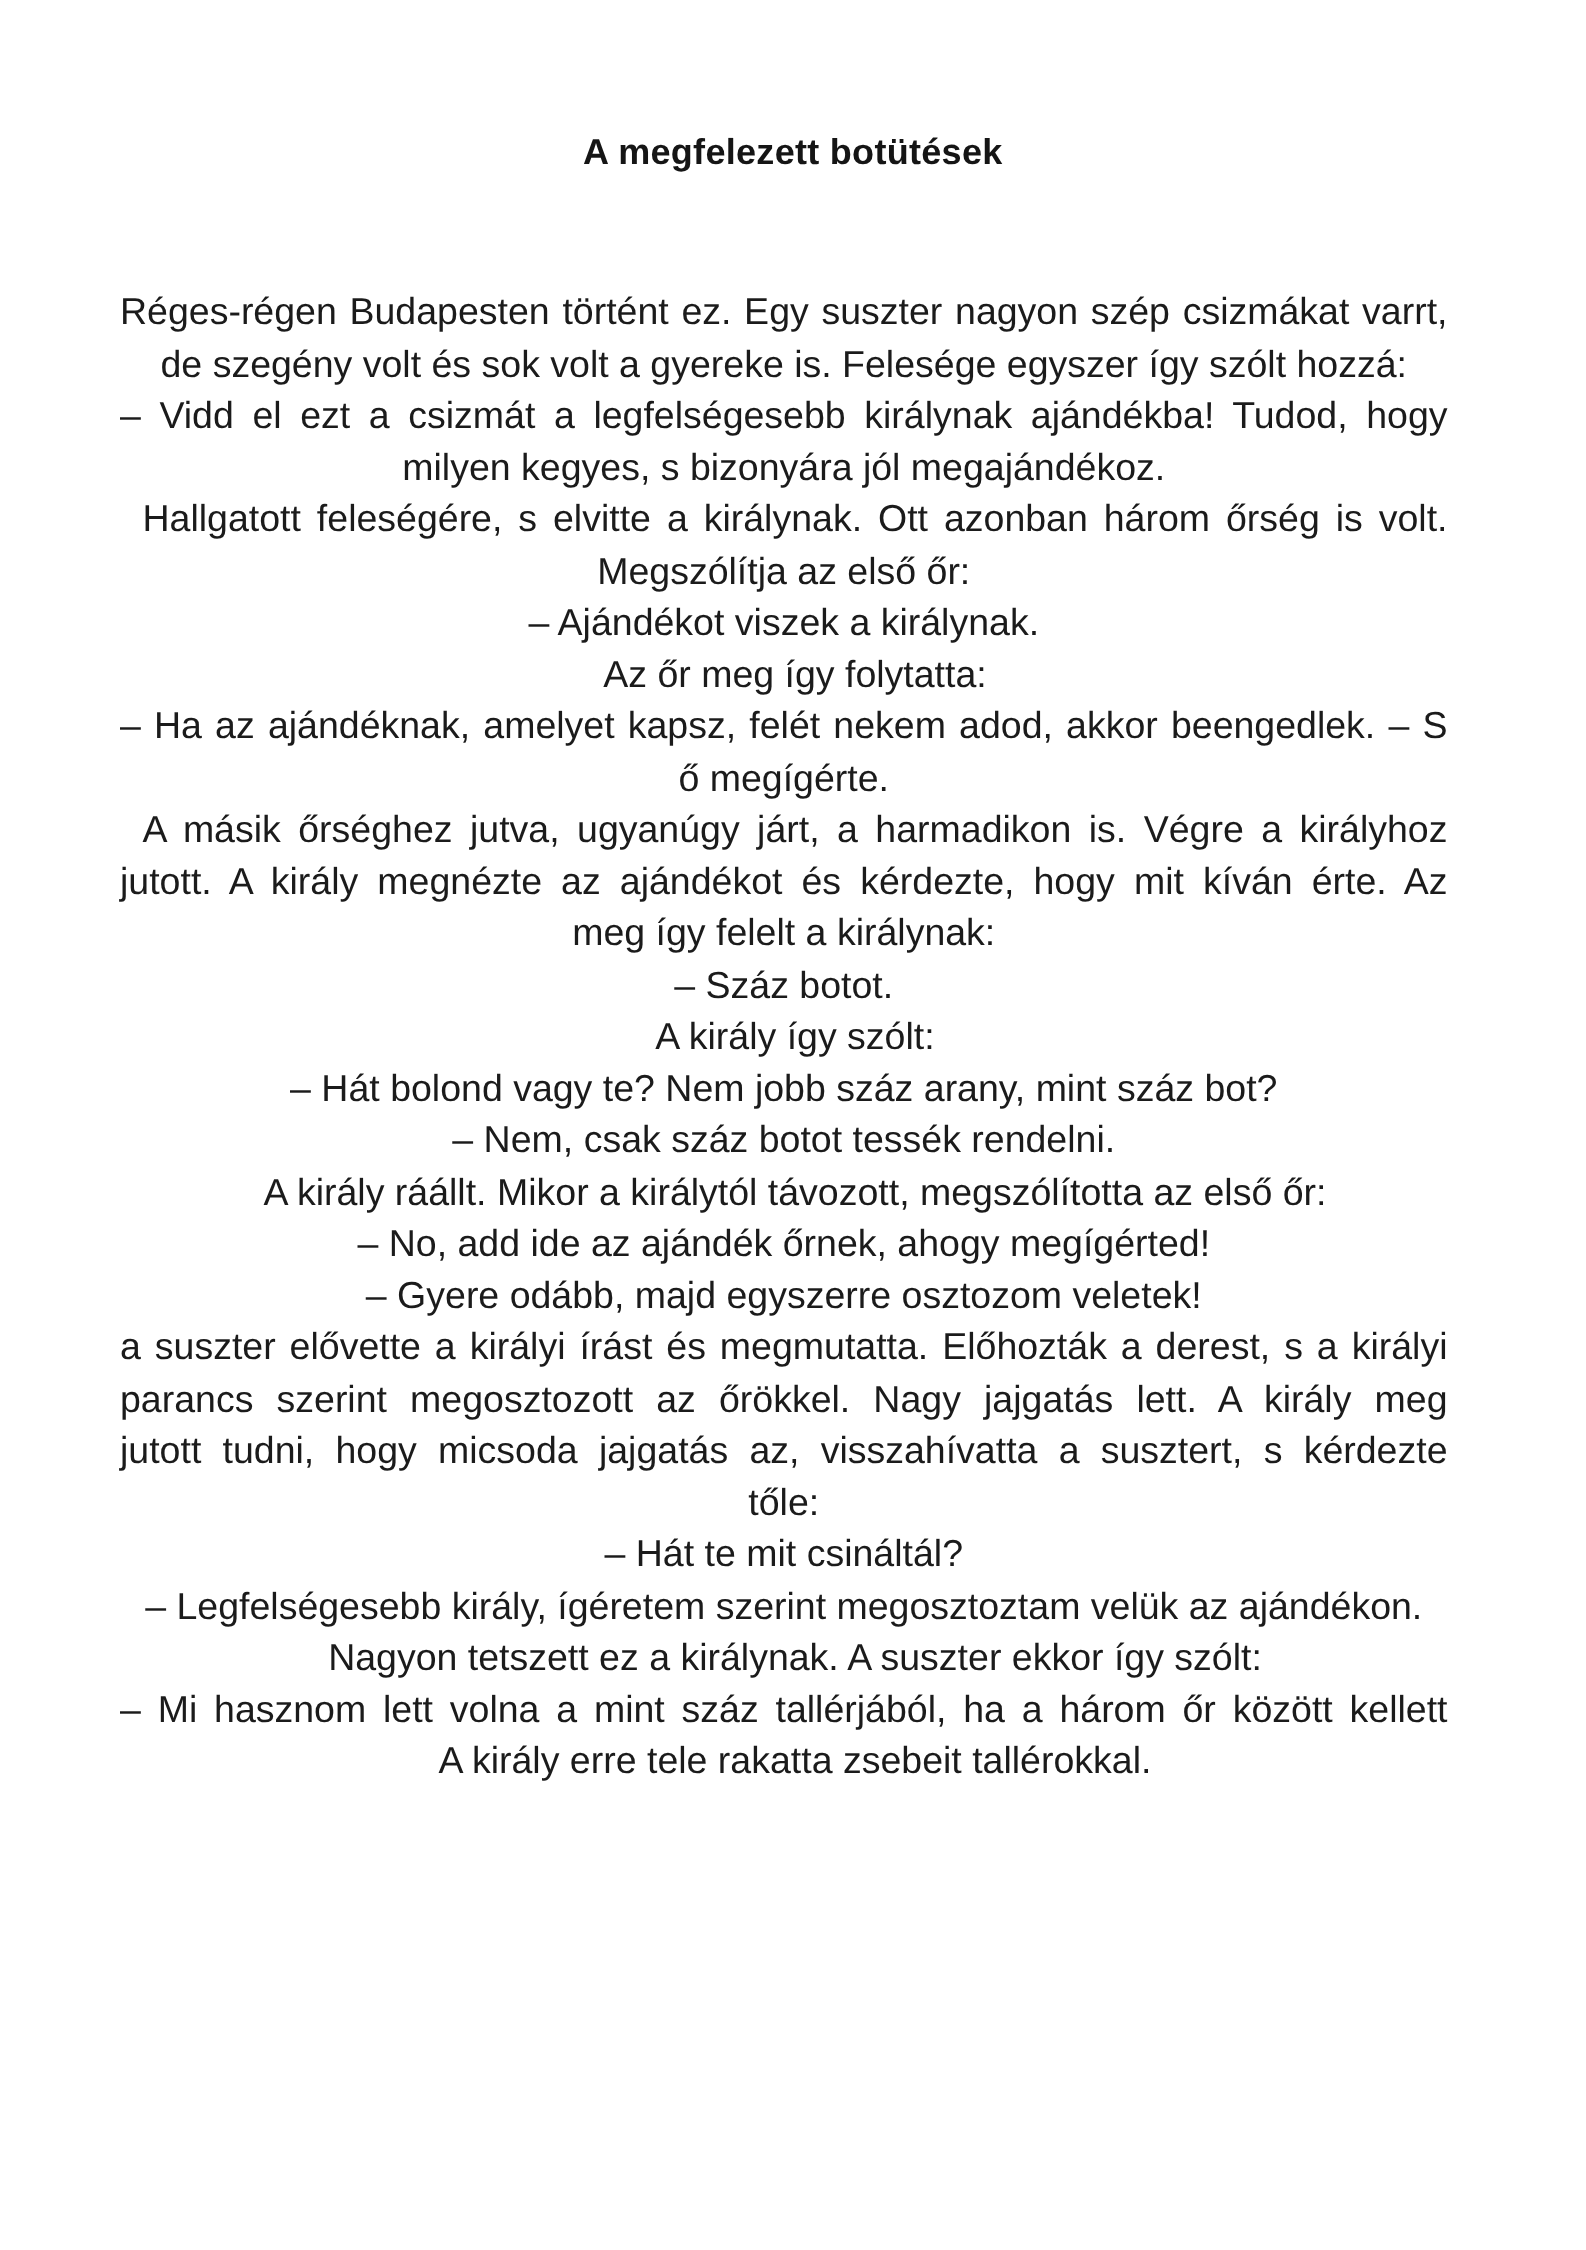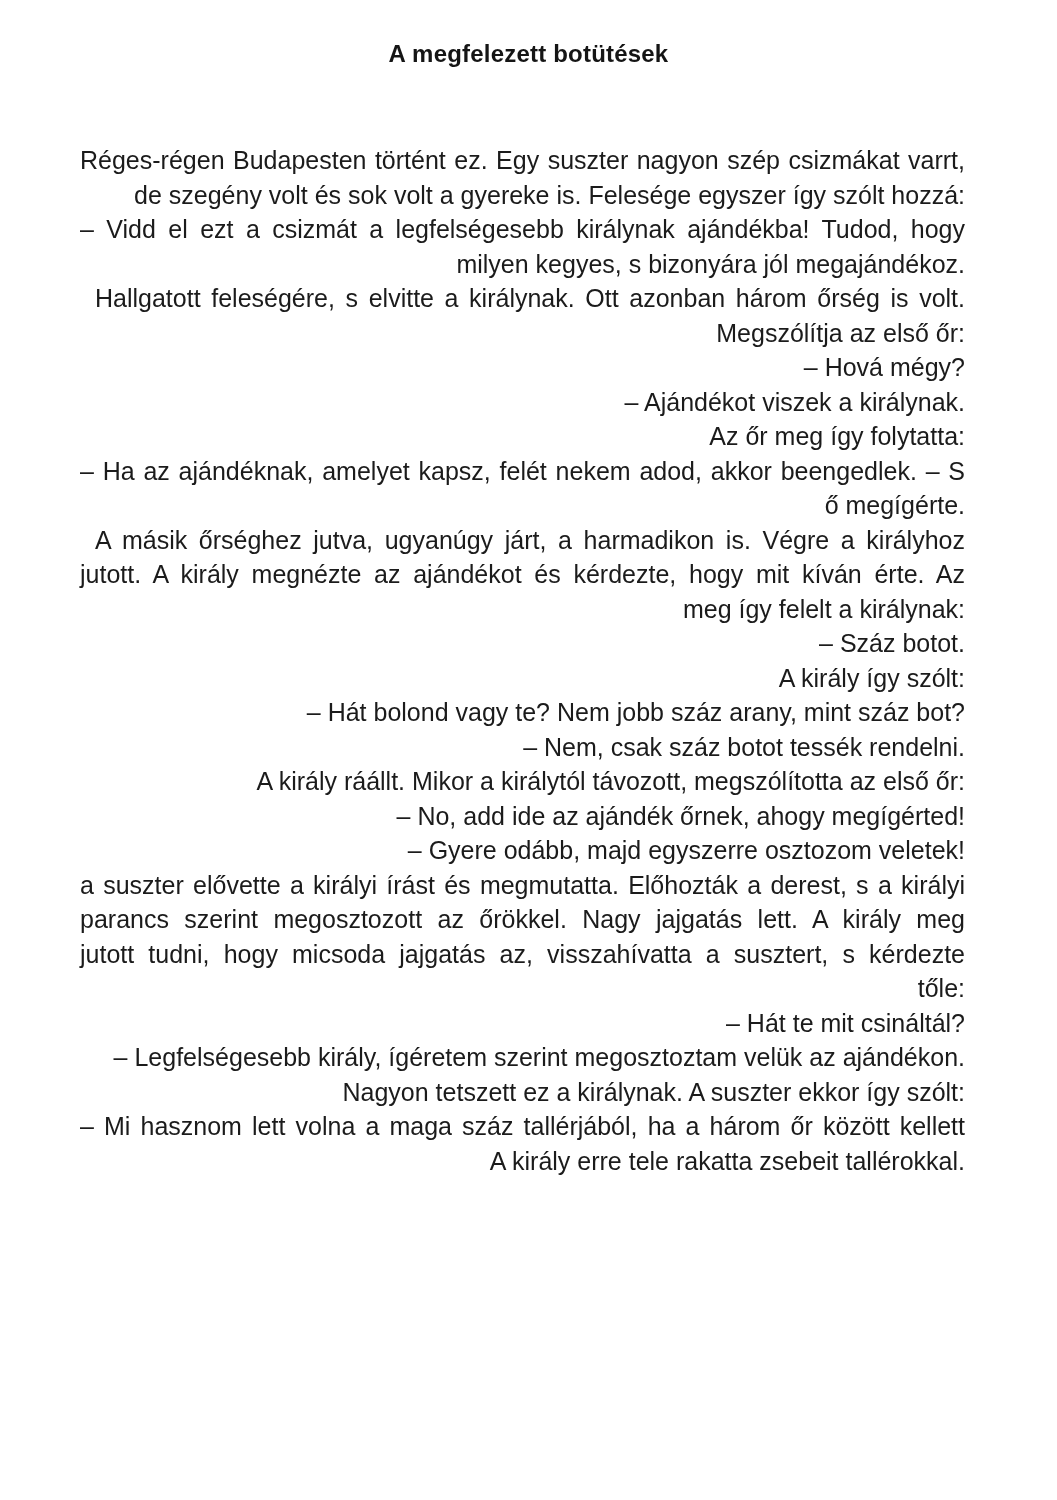--- a/index.html
+++ b/index.html
@@ -11,37 +11,37 @@
     position: relative;
     width: 1057px;
     height: 1500px;
     background: #ffffff;
     overflow: hidden;
     font-family: "Liberation Sans", sans-serif;
     color: #1b1b1b;
   }
   .doc-title {
     margin: 0;
-    padding-top: 39px;
+    padding-top: 87px;
     text-align: center;
     font-size: 24px;
     line-height: 30px;
     font-weight: 700;
     letter-spacing: 0.2px;
     color: #151515;
   }
   .doc-body {
     margin: 74px 92px 0 80px; 
     font-size: 25px;
     line-height: 34.5px;
     font-weight: 400;
   }
   .line {
     white-space: normal;
-    text-align: right;
+    text-align: center;
     min-height: 34.5px;
   }
   .line.fill {
     text-align: justify;
     text-align-last: justify;
   }
   .line.indent {
     text-indent: 15px;
   }
 </style>
@@ -50,21 +50,20 @@
 
 <div class="page">
   <h1 class="doc-title">A megfelezett botütések</h1>
   <div class="doc-body">
       <div class="line fill">Réges-régen Budapesten történt ez. Egy suszter nagyon szép csizmákat varrt,</div>
       <div class="line">de szegény volt és sok volt a gyereke is. Felesége egyszer így szólt hozzá:</div>
       <div class="line fill">– Vidd el ezt a csizmát a legfelségesebb királynak ajándékba! Tudod, hogy</div>
       <div class="line">milyen kegyes, s bizonyára jól megajándékoz.</div>
       <div class="line indent fill">Hallgatott feleségére, s elvitte a királynak. Ott azonban három őrség is volt.</div>
       <div class="line">Megszólítja az első őr:</div>
-      <div class="line">– Hová mégy?</div>
       <div class="line">– Ajándékot viszek a királynak.</div>
       <div class="line indent">Az őr meg így folytatta:</div>
       <div class="line fill">– Ha az ajándéknak, amelyet kapsz, felét nekem adod, akkor beengedlek. – S</div>
       <div class="line">ő megígérte.</div>
       <div class="line indent fill">A másik őrséghez jutva, ugyanúgy járt, a harmadikon is. Végre a királyhoz</div>
       <div class="line fill">jutott. A király megnézte az ajándékot és kérdezte, hogy mit kíván érte. Az</div>
       <div class="line">meg így felelt a királynak:</div>
       <div class="line">– Száz botot.</div>
       <div class="line indent">A király így szólt:</div>
       <div class="line">– Hát bolond vagy te? Nem jobb száz arany, mint száz bot?</div>
@@ -72,16 +71,16 @@
       <div class="line indent">A király ráállt. Mikor a királytól távozott, megszólította az első őr:</div>
       <div class="line">– No, add ide az ajándék őrnek, ahogy megígérted!</div>
       <div class="line">– Gyere odább, majd egyszerre osztozom veletek!</div>
       <div class="line fill">a suszter elővette a királyi írást és megmutatta. Előhozták a derest, s a királyi</div>
       <div class="line fill">parancs szerint megosztozott az őrökkel. Nagy jajgatás lett. A király meg</div>
       <div class="line fill">jutott tudni, hogy micsoda jajgatás az, visszahívatta a susztert, s kérdezte</div>
       <div class="line">tőle:</div>
       <div class="line">– Hát te mit csináltál?</div>
       <div class="line">– Legfelségesebb király, ígéretem szerint megosztoztam velük az ajándékon.</div>
       <div class="line indent">Nagyon tetszett ez a királynak. A suszter ekkor így szólt:</div>
-      <div class="line fill">– Mi hasznom lett volna a maga száz tallérjából, ha a három őr között kellett</div>
+      <div class="line fill">– Mi hasznom lett volna a mint száz tallérjából, ha a három őr között kellett</div>
       <div class="line indent">A király erre tele rakatta zsebeit tallérokkal.</div>
     </div>
 </div>
 
 </body></html>

